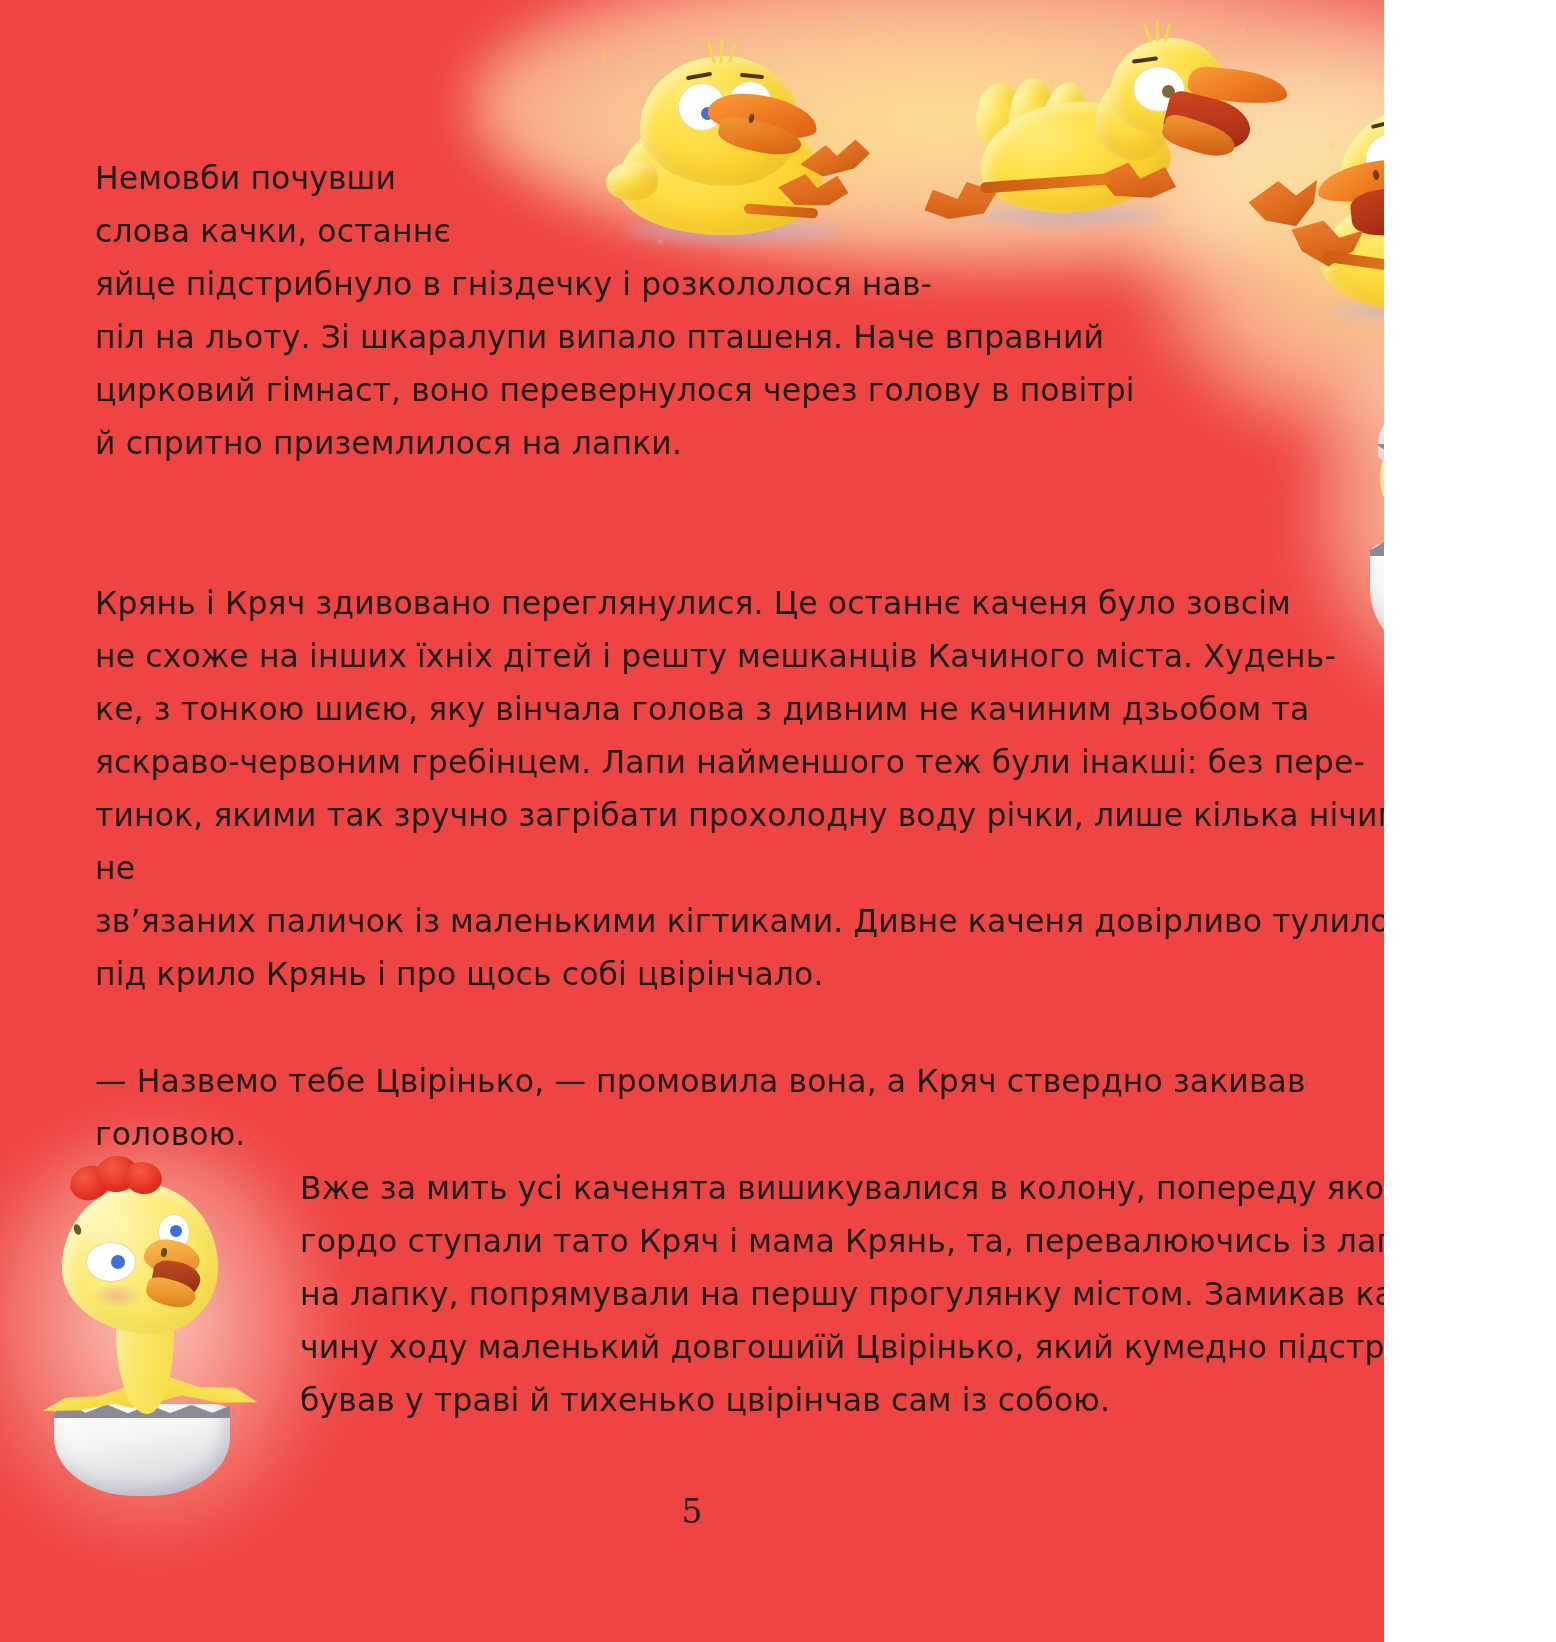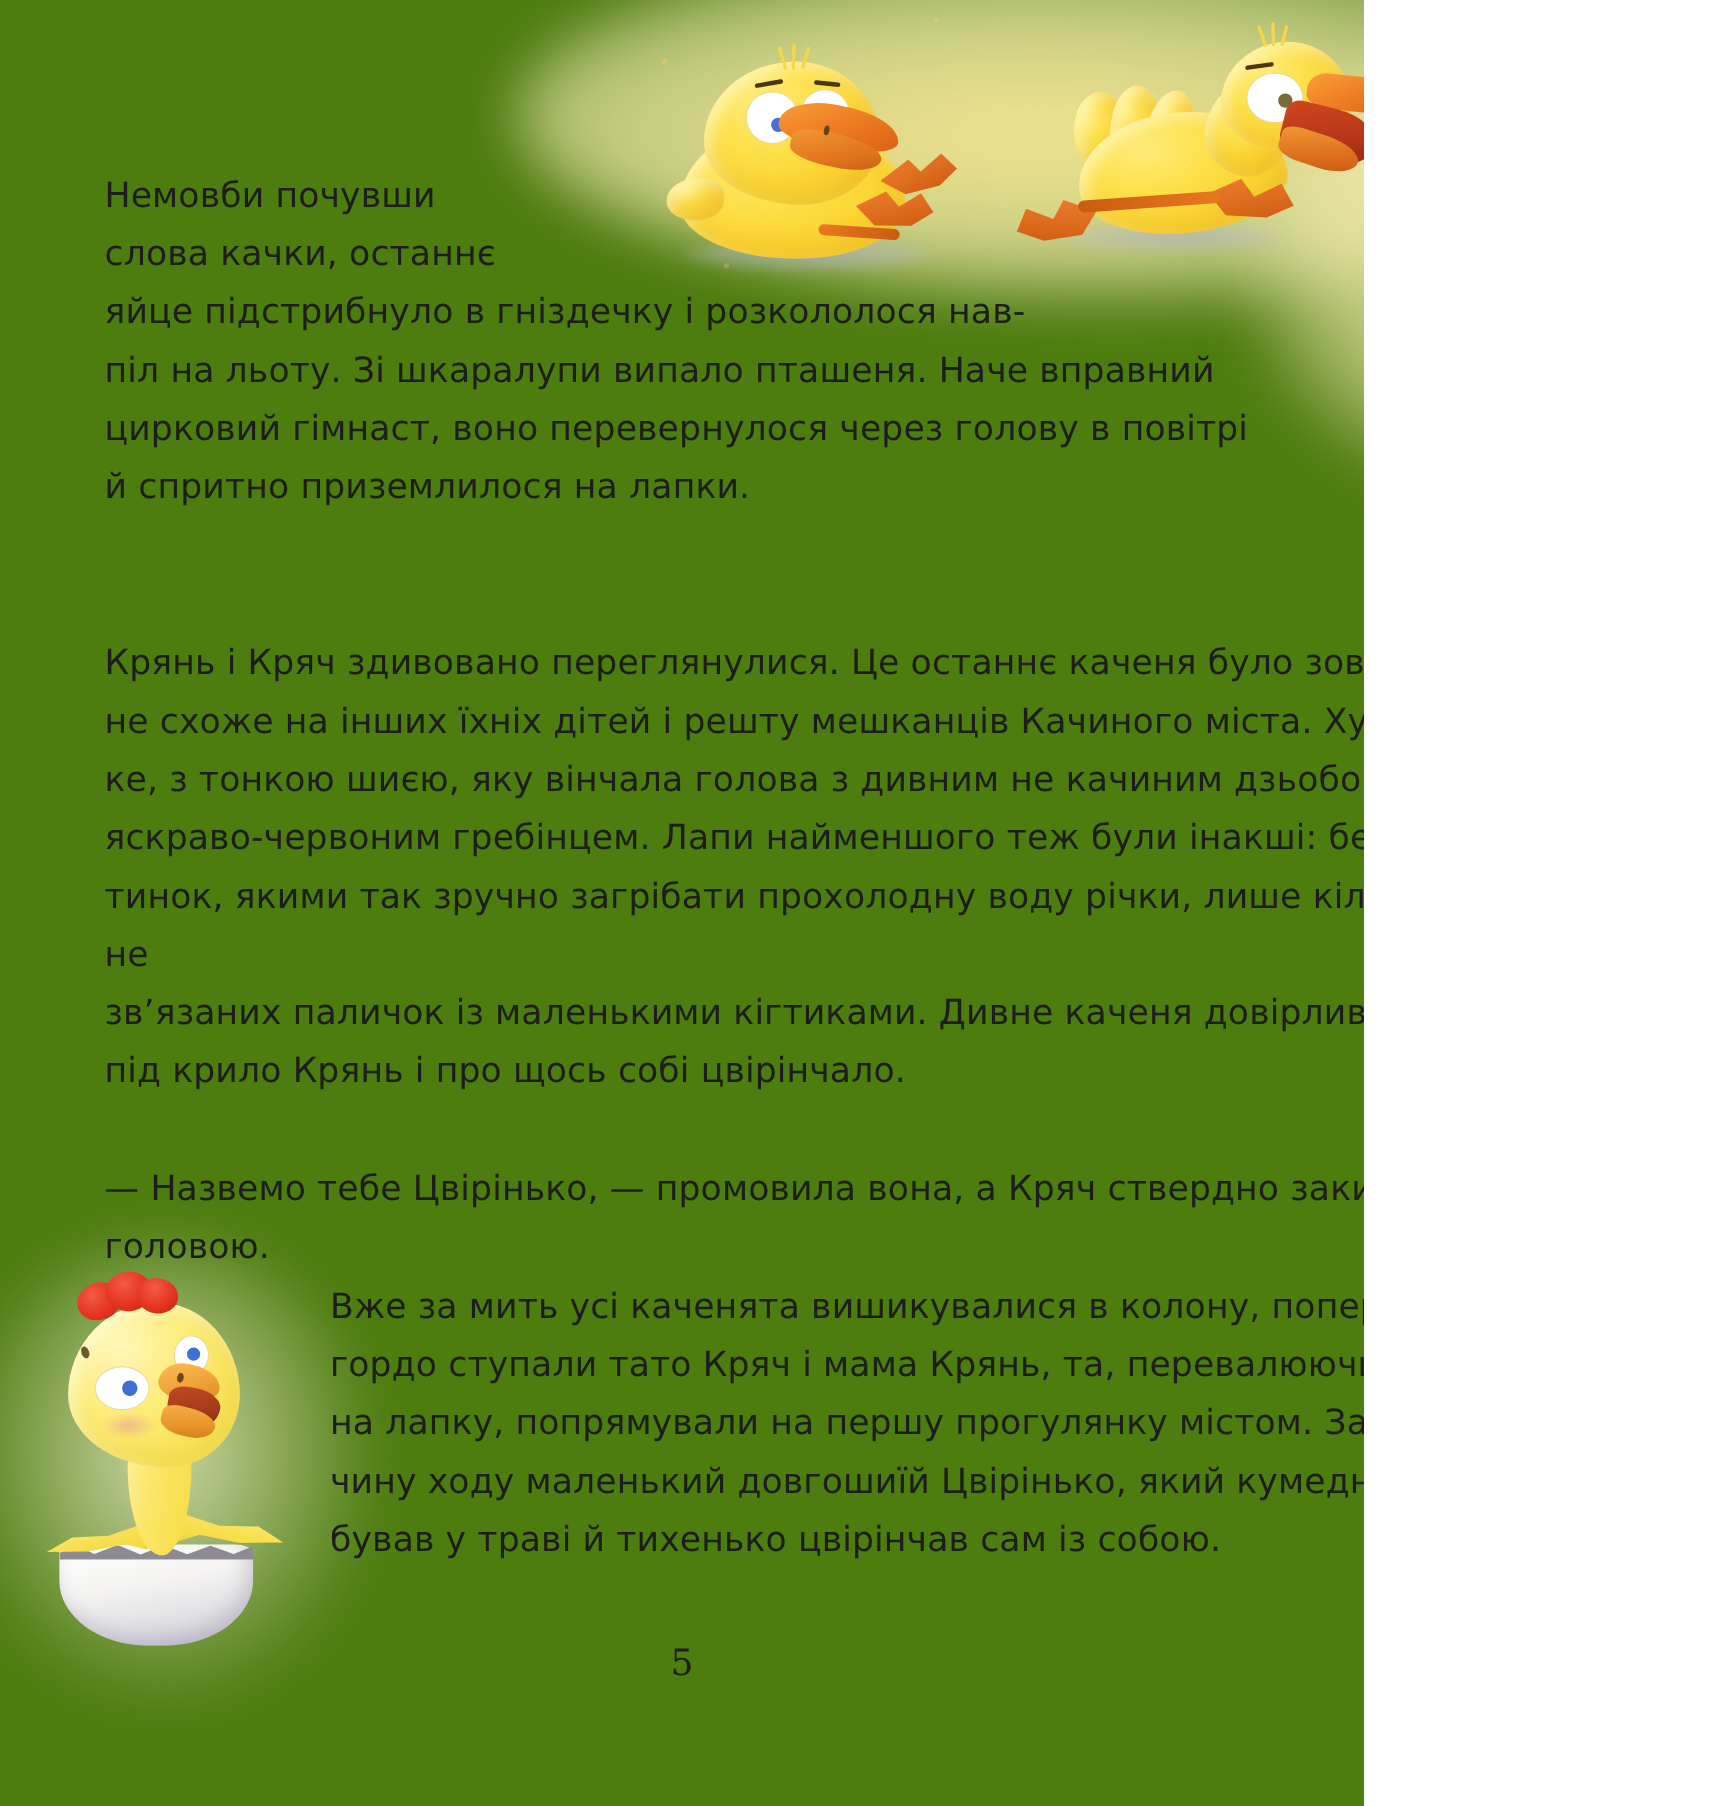--- a/index.html
+++ b/index.html
@@ -7,23 +7,23 @@
     margin: 0;
     padding: 0;
     background: #ffffff;
   }
   body {
     font-family: "DejaVu Sans", "Liberation Sans", sans-serif;
   }
 
   .page {
     position: relative;
-    width: 1240px;
+    width: 1384px;
     height: 1642px;
-    background: #4d7c0f;
+    background: #ef4444;
     overflow: hidden;
   }
 
   
   .illus-layer {
     position: absolute;
     inset: 0;
     pointer-events: none;
   }
   .illus {

